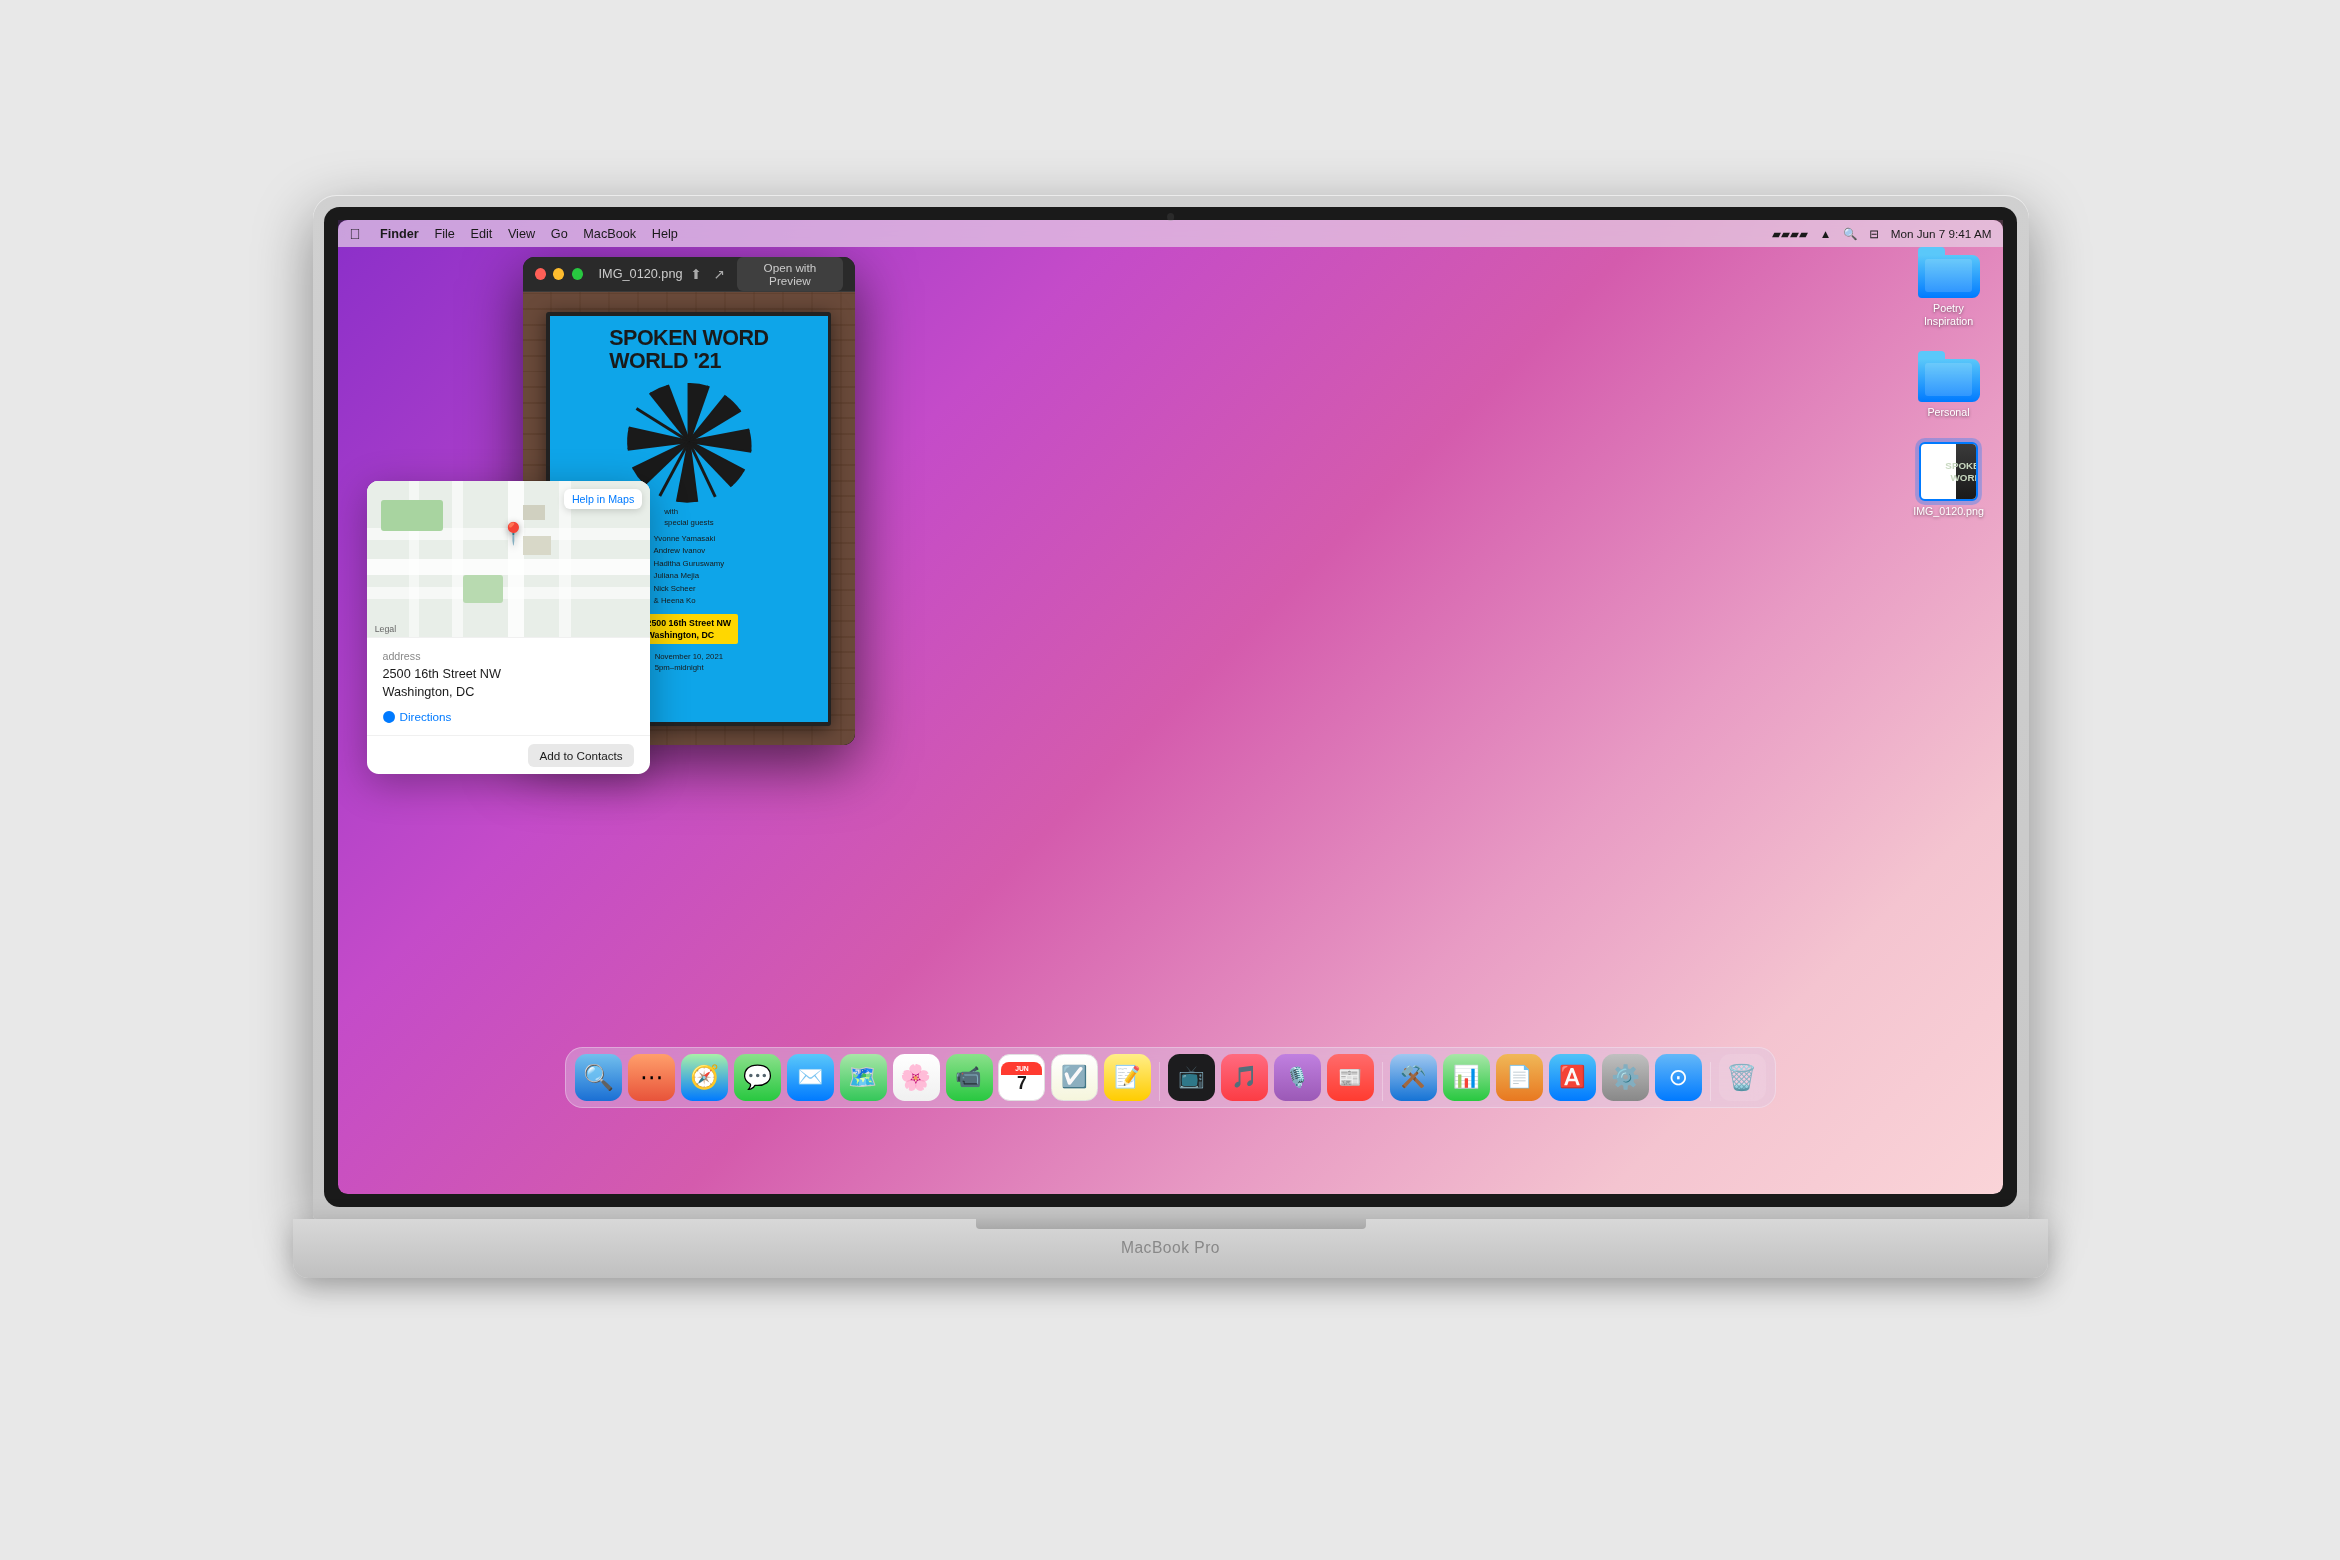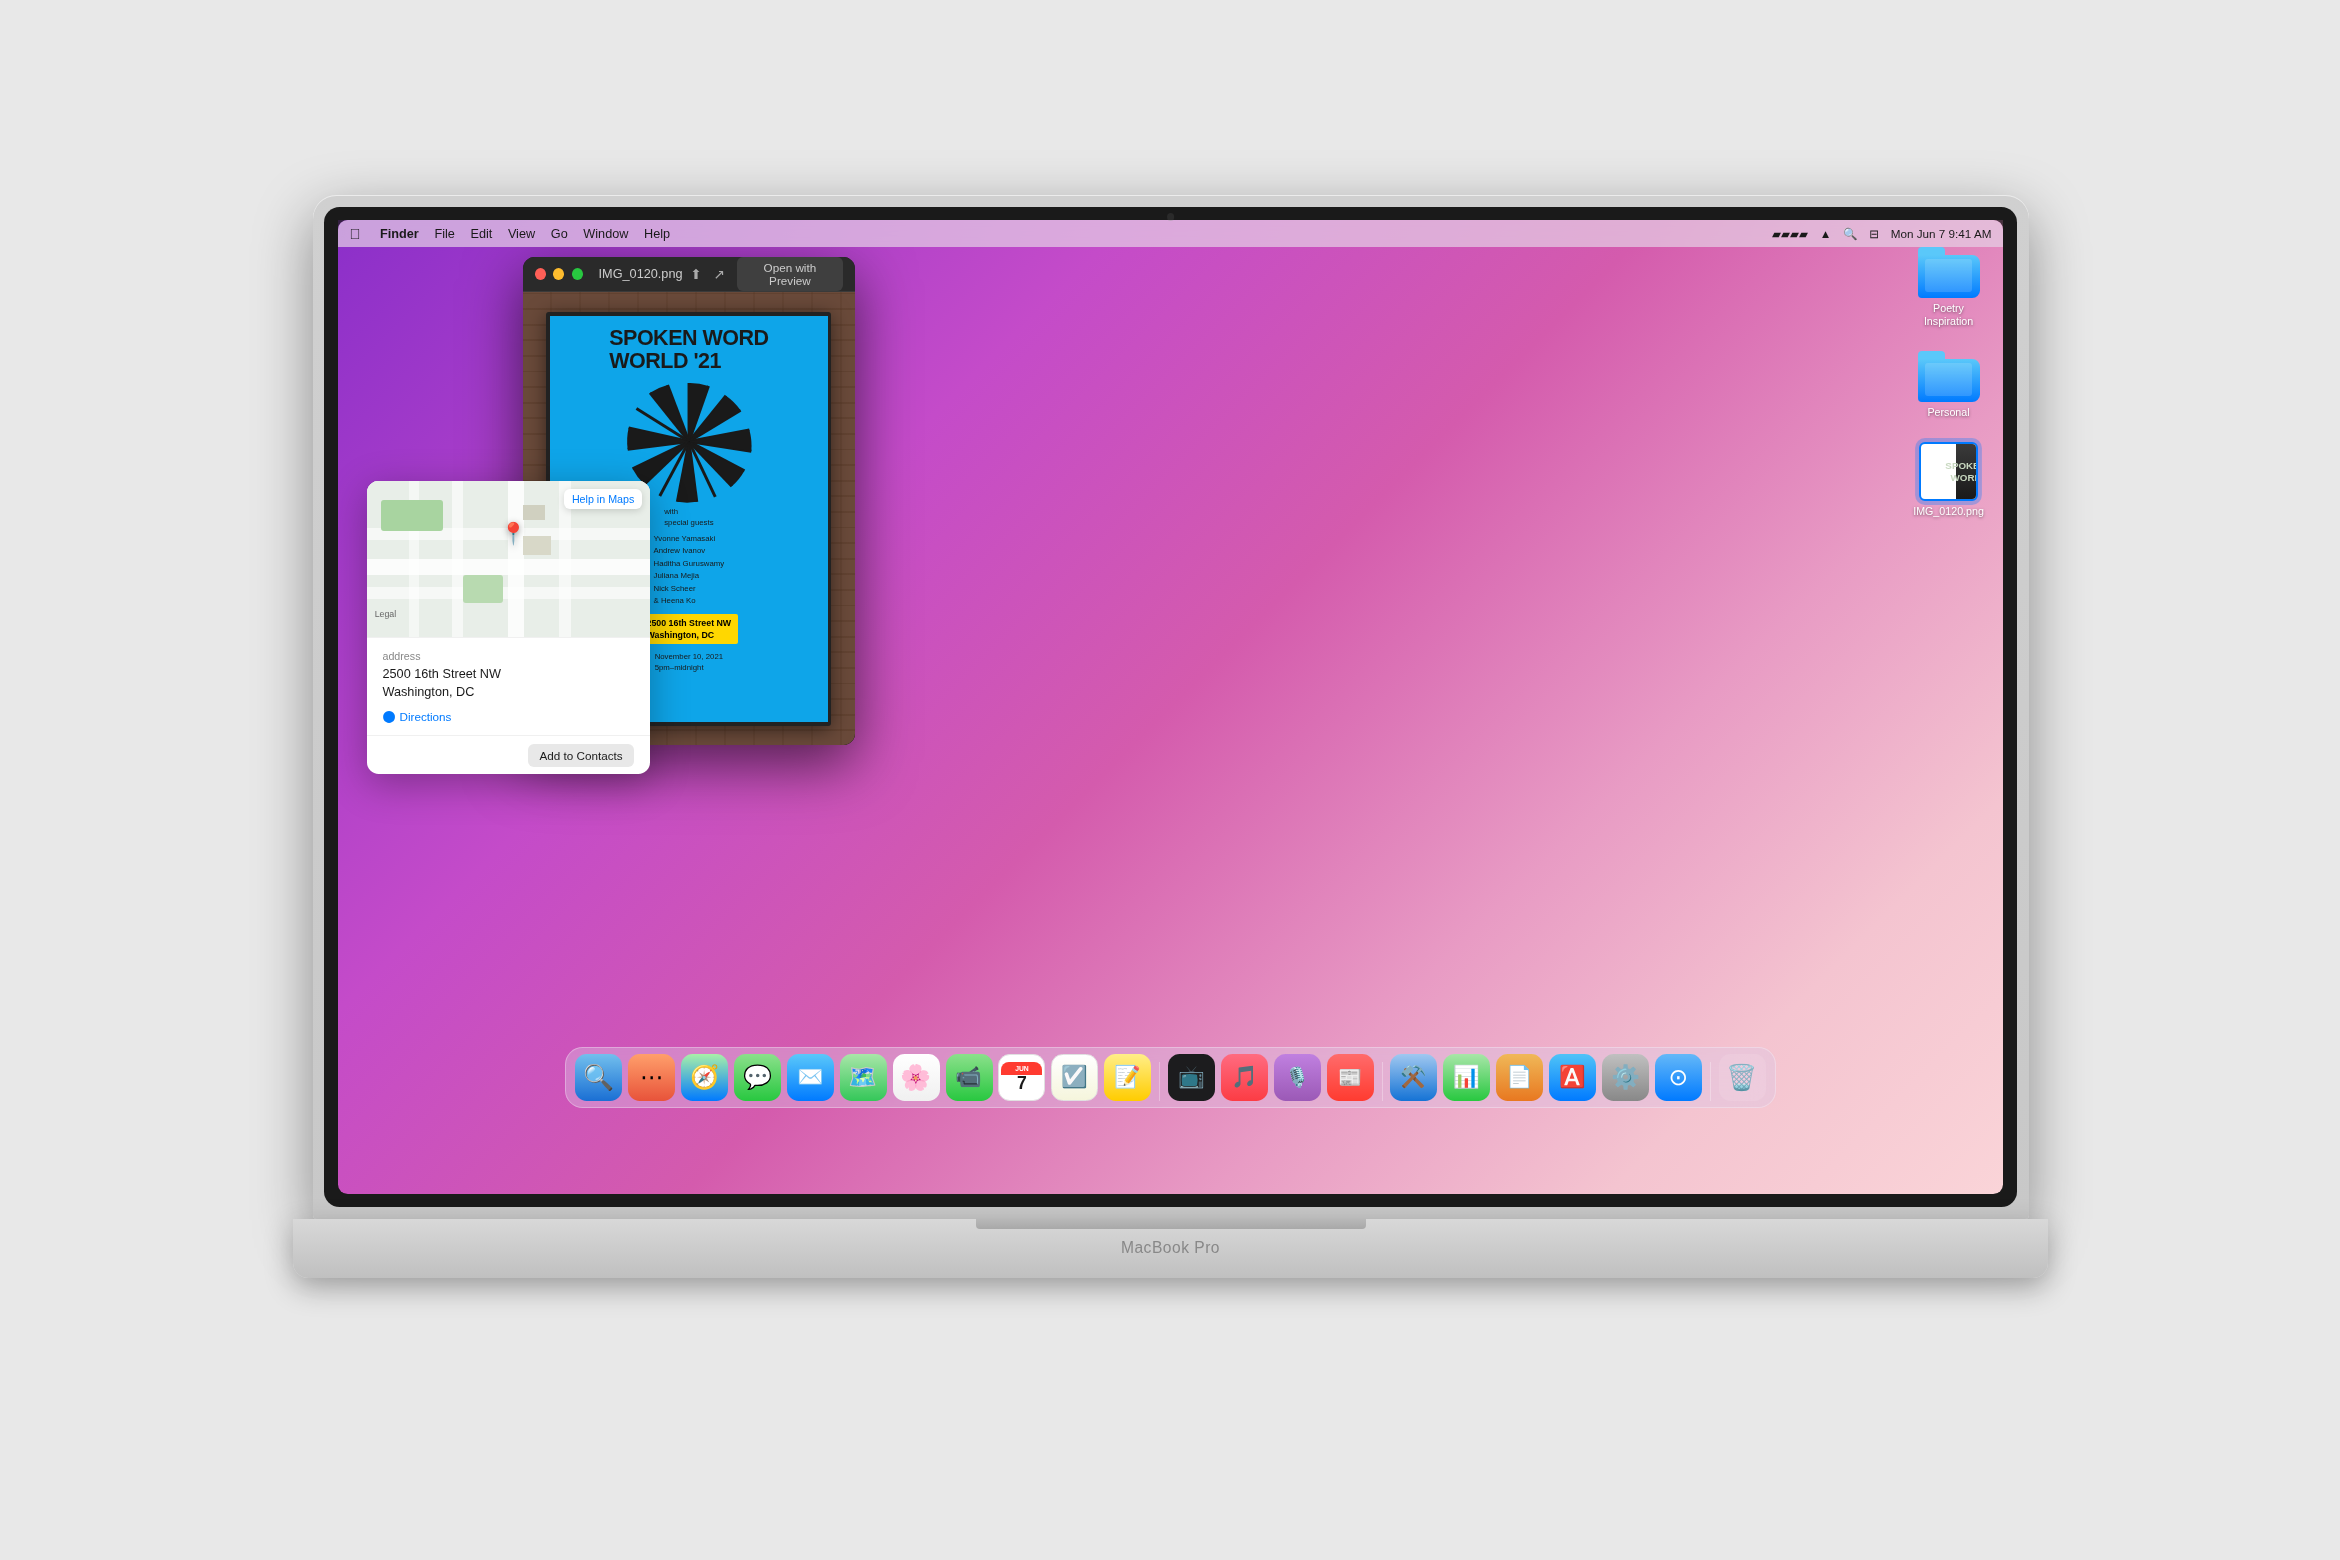--- a/index.html
+++ b/index.html
@@ -278,21 +278,21 @@
       border-radius: 5.9px;
       padding: 3.9px 7.8px;
       font-size: 10.7px;
       color: #007AFF;
       cursor: pointer;
       box-shadow: 0 2px 7.8px rgba(0,0,0,0.15);
     }
 
     .map-label {
       position: absolute;
-      bottom: 18px;
+      bottom: 3px;
       left: 7.8px;
       font-size: 8.8px;
       color: #666;
     }
 
     .map-info {
       padding: 11.7px 15.6px;
       border-top: 1px solid #f0f0f0;
     }
 
@@ -396,21 +396,21 @@
       <div class="screen">
 
         <div class="menubar">
           <div class="menubar-left">
             <span class="apple-logo"></span>
             <span class="menu-item bold">Finder</span>
             <span class="menu-item">File</span>
             <span class="menu-item">Edit</span>
             <span class="menu-item">View</span>
             <span class="menu-item">Go</span>
-            <span class="menu-item">Window</span>
+            <span class="menu-item">MacBook</span>
             <span class="menu-item">Help</span>
           </div>
           <div class="menubar-right">
             <span>▰▰▰▰</span>
             <span>▲</span>
             <span>🔍</span>
             <span>⊟</span>
             <span>Mon Jun 7  9:41 AM</span>
           </div>
         </div>

